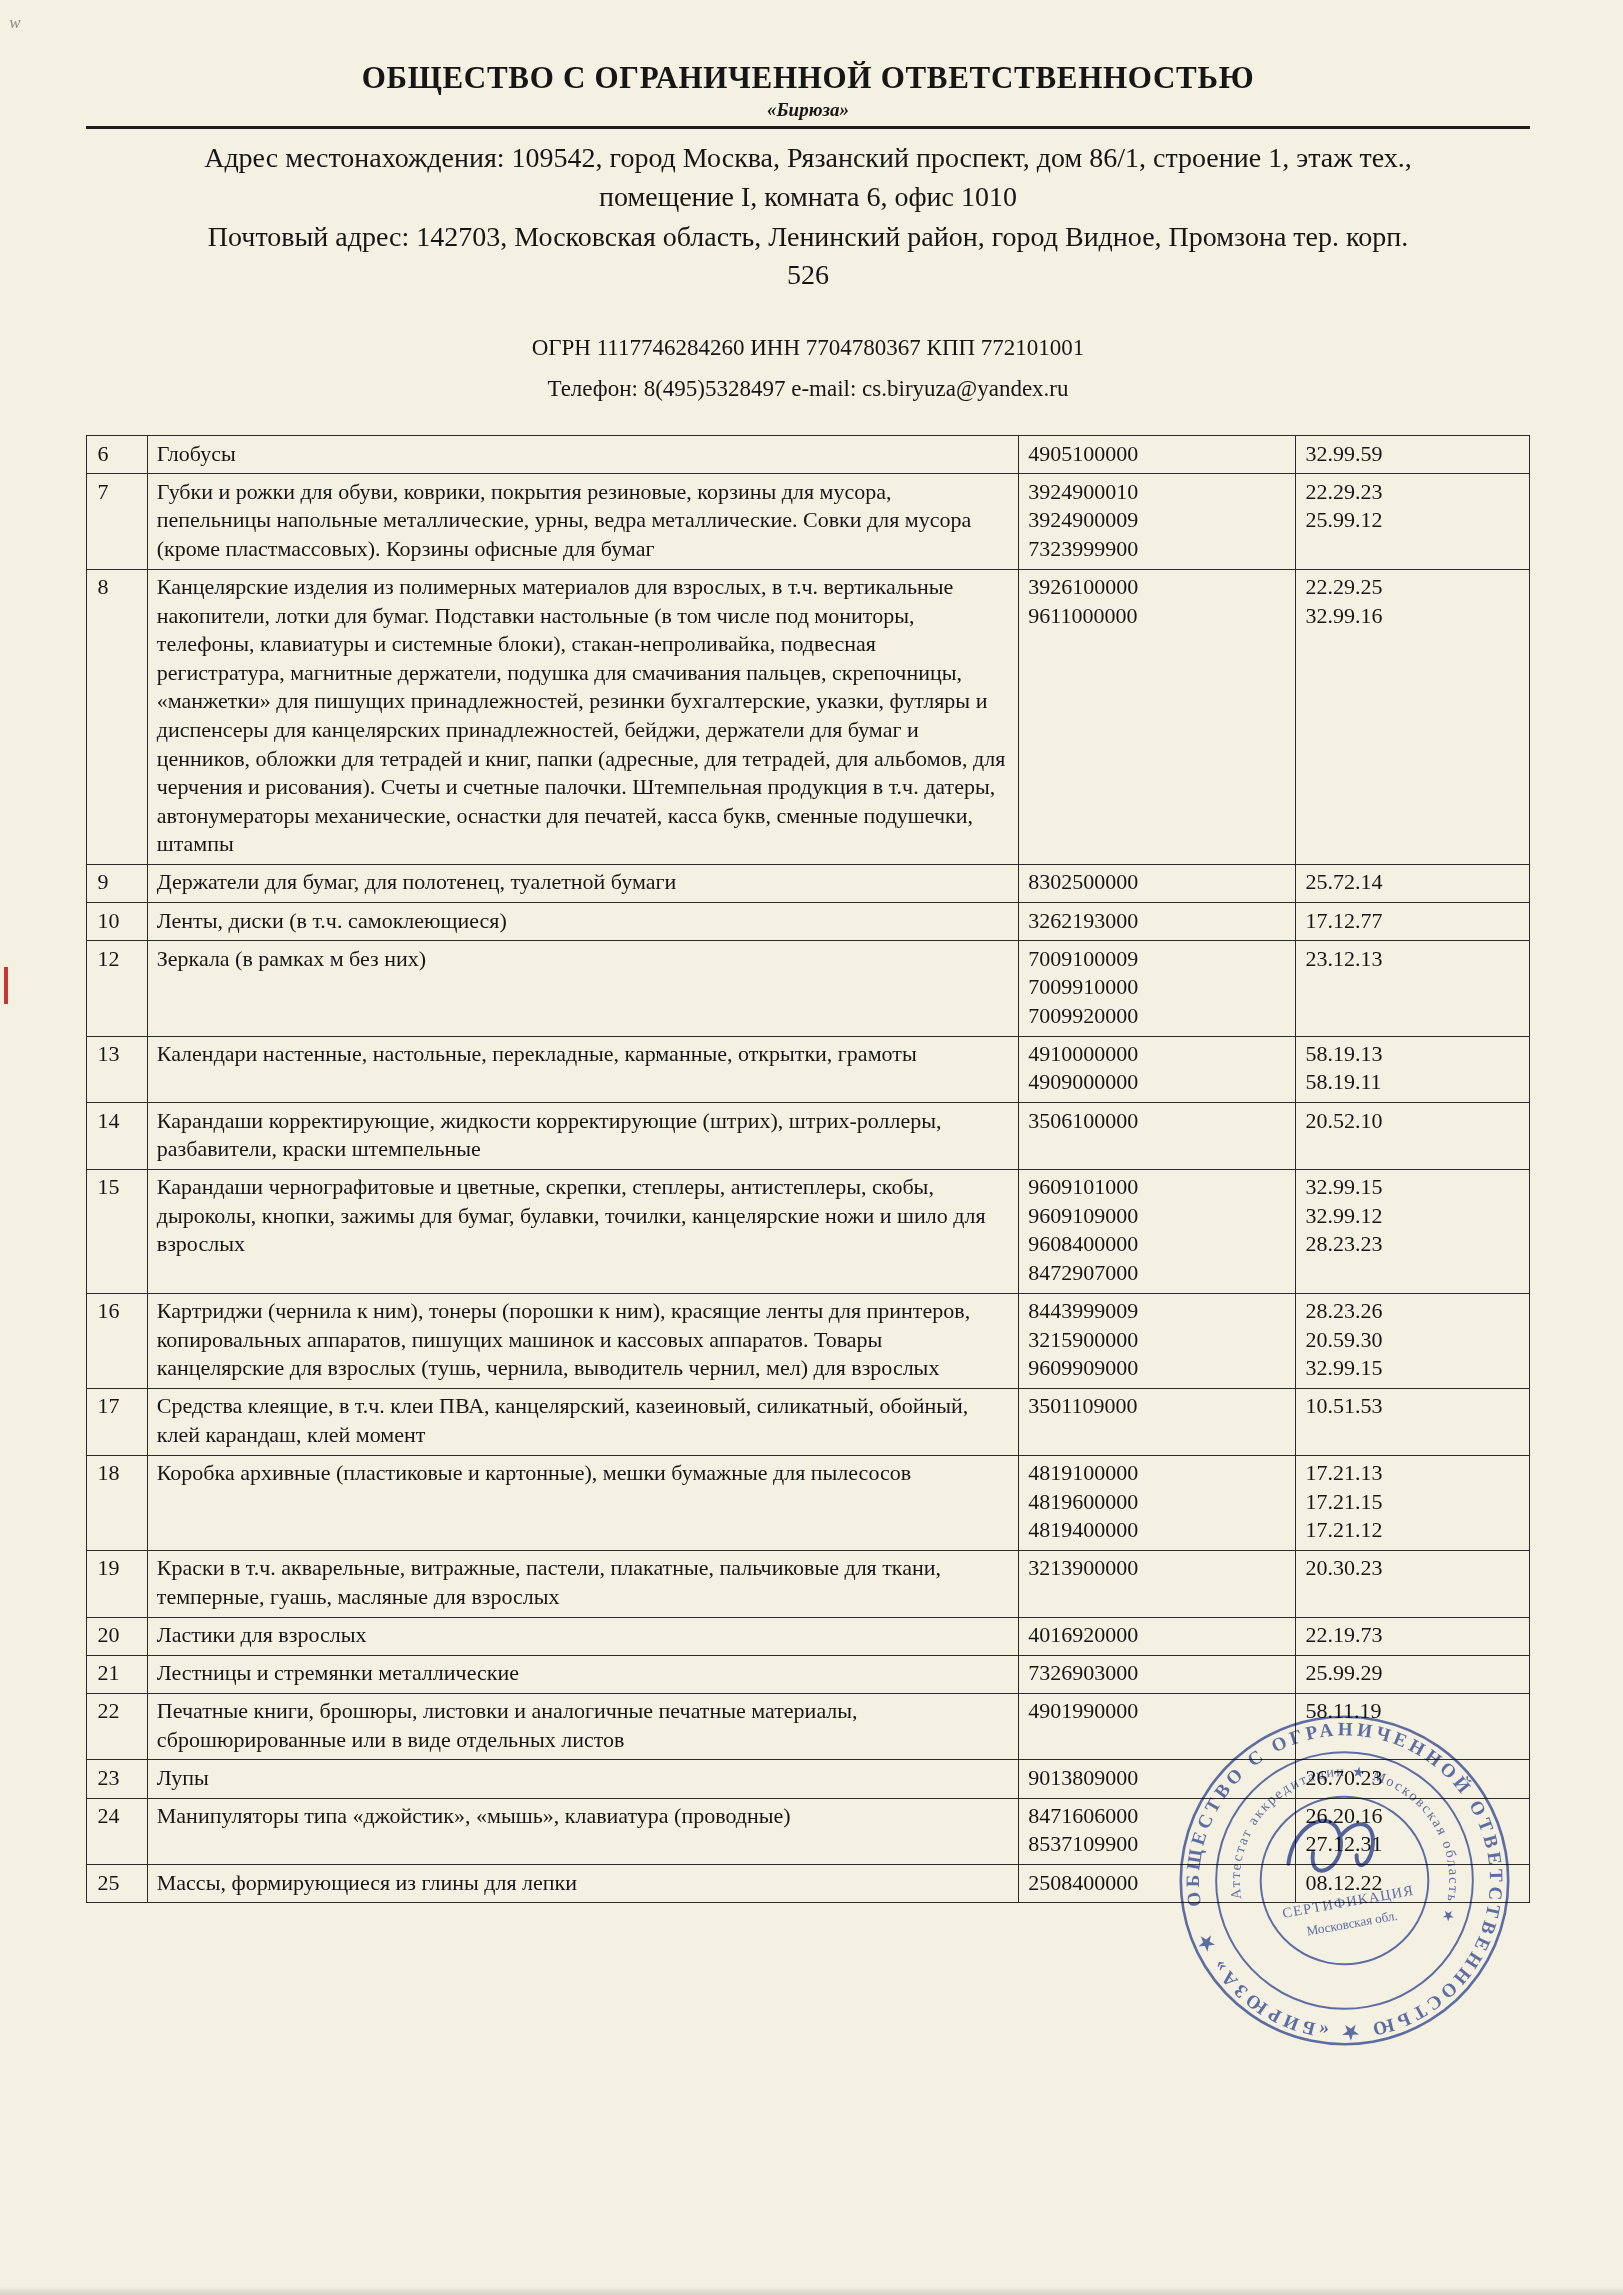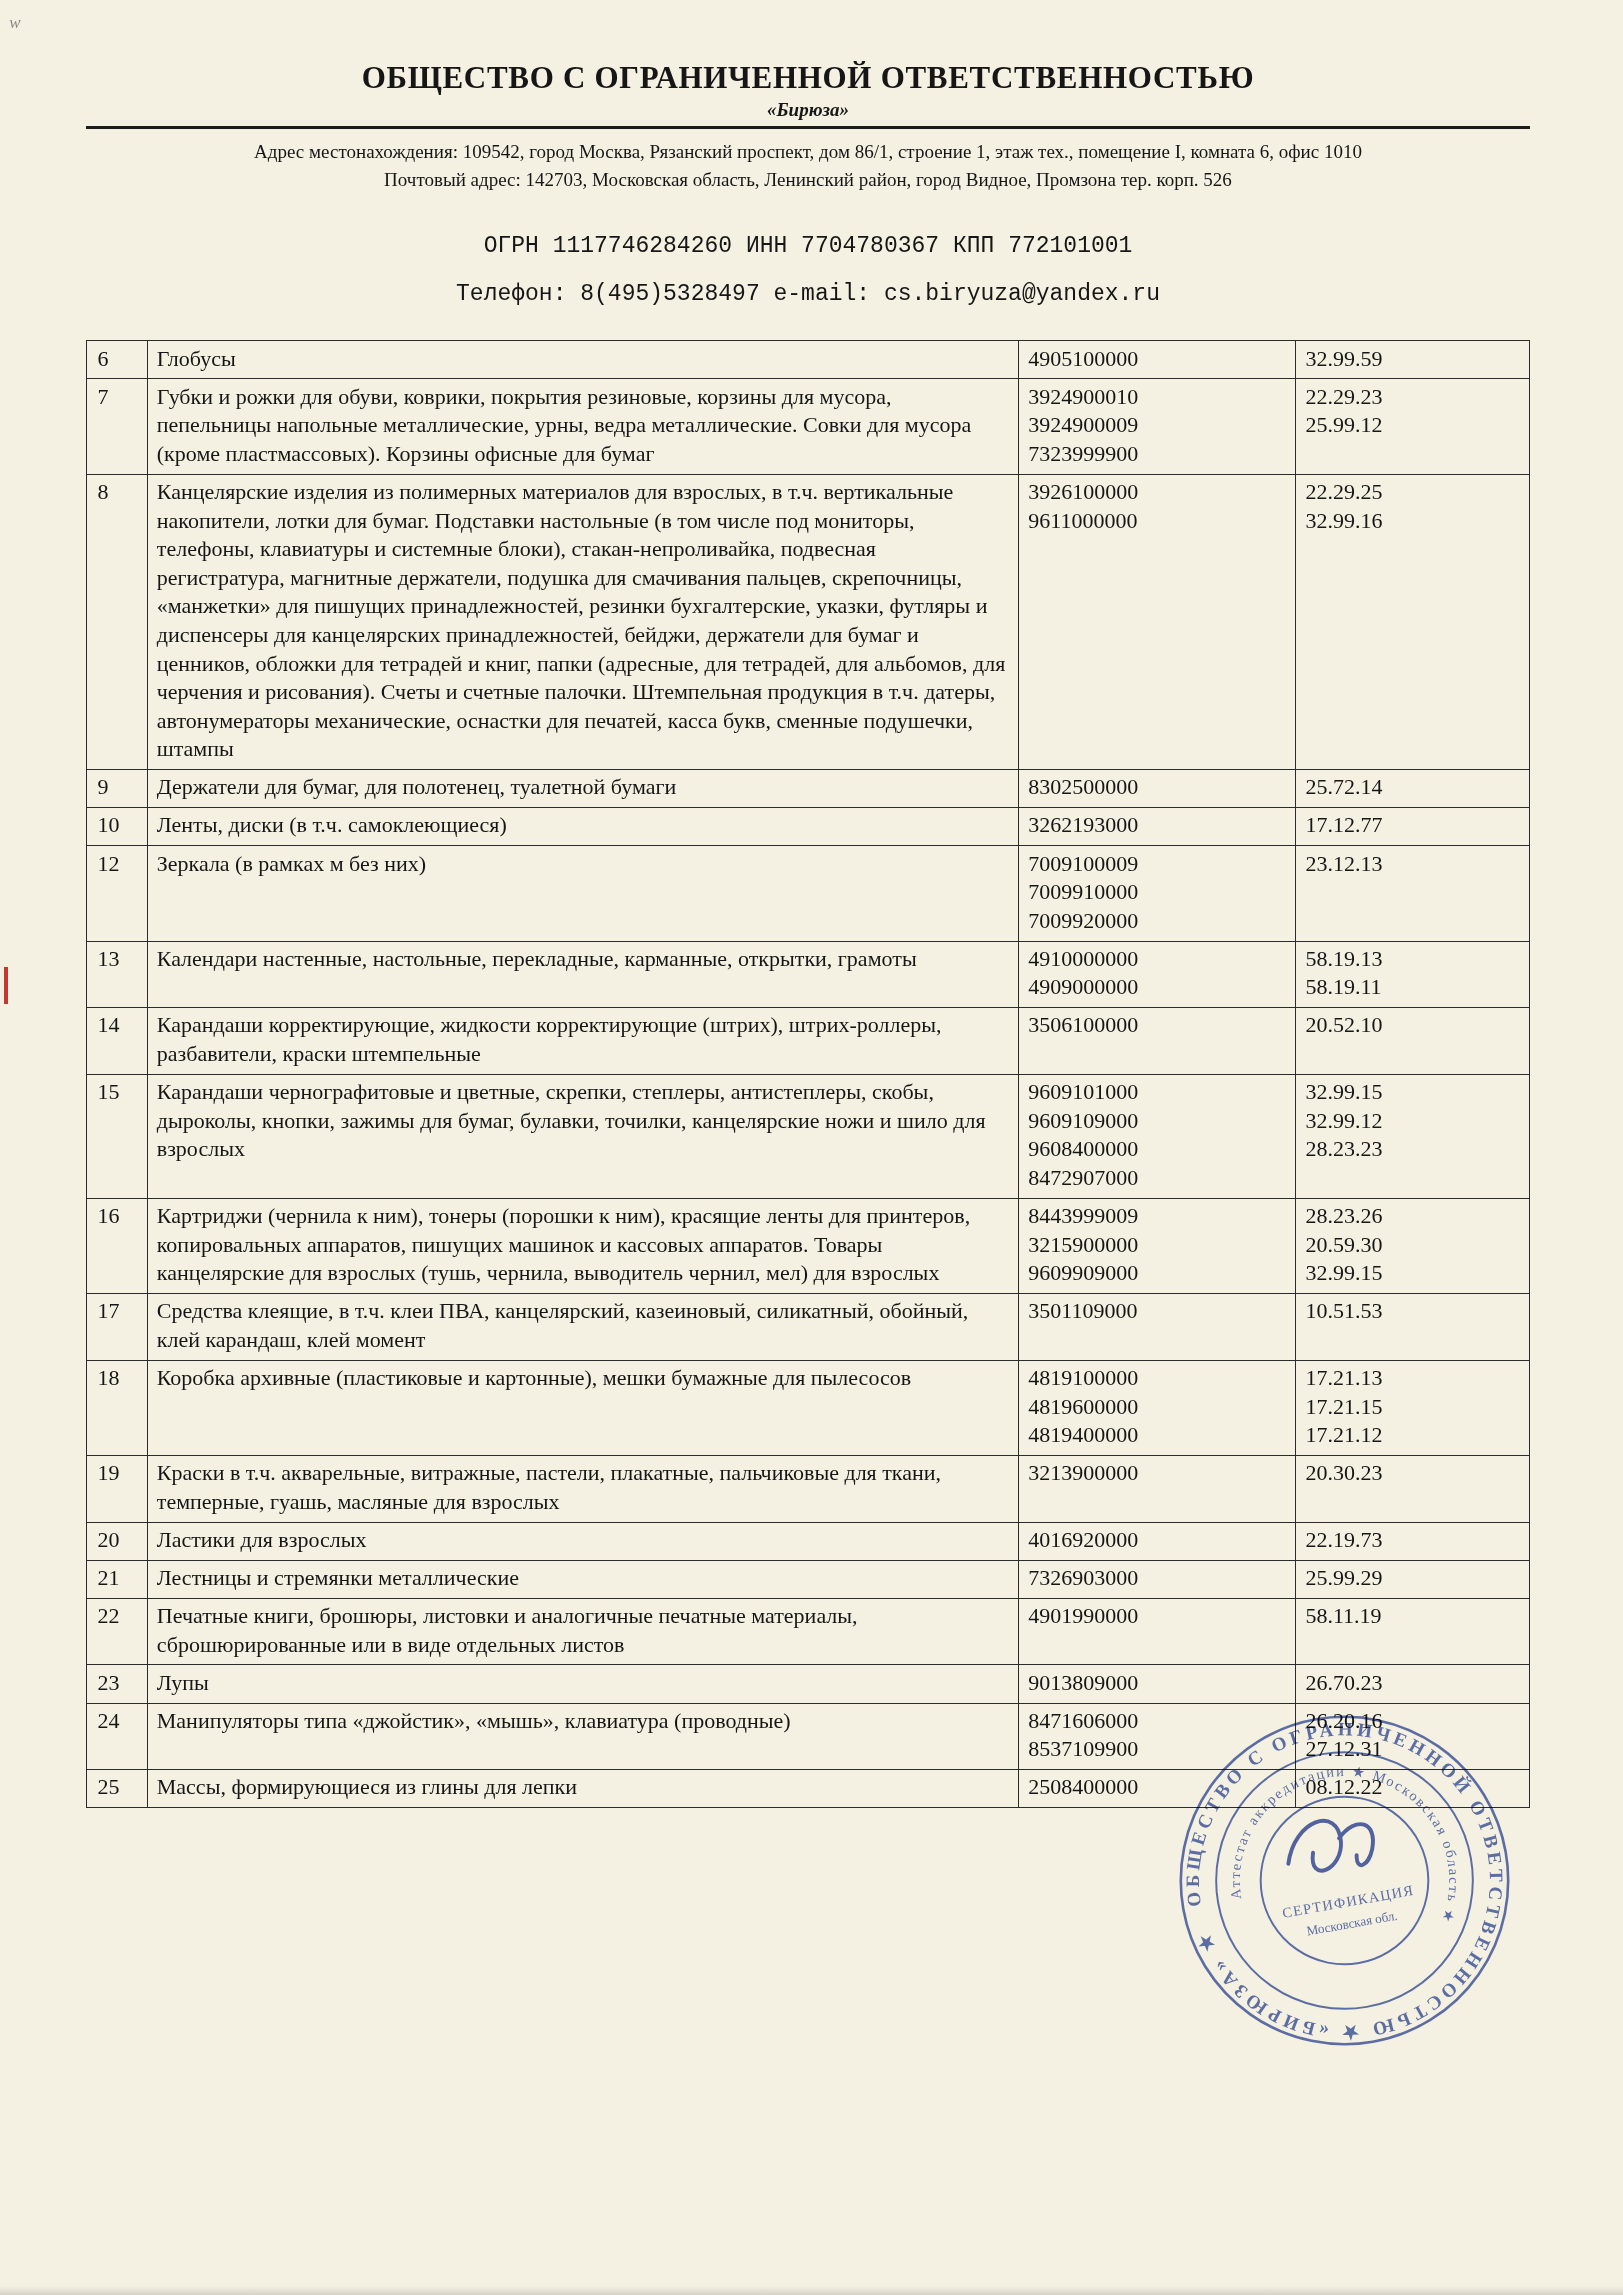--- a/index.html
+++ b/index.html
@@ -19,25 +19,25 @@
   .company-title {
     font-size: 31px; font-weight: bold; 
     margin: 34px 0 2.6px; letter-spacing: 0.7px;
   }
   .company-name {
     font-size: 19px; font-weight: bold; font-style: italic;
     margin: 0 0 5.2px;
   }
   .rule { border-bottom: 3.3px solid #1d1d1d; margin: 0 0 10.5px; }
   .addr {
-    font-size: 19px; line-height: 1.38; margin: 1.3px auto;
+    font-size: 28px; line-height: 1.38; margin: 1.3px auto;
     max-width: 1243px;
   }
   .reg-block { margin-top: 37px; }
-  .reg { font-size: 23px; line-height: 1.42; margin: 15px; font-family: Liberation Mono, monospace; }
+  .reg { font-size: 23px; line-height: 1.42; margin: 8px; }
 
   table.goods {
     width: 100%;
     border-collapse: collapse;
     margin-top: 30px;
     font-size: 22px;
     line-height: 1.3;
     table-layout: fixed;
   }
   .goods td {

